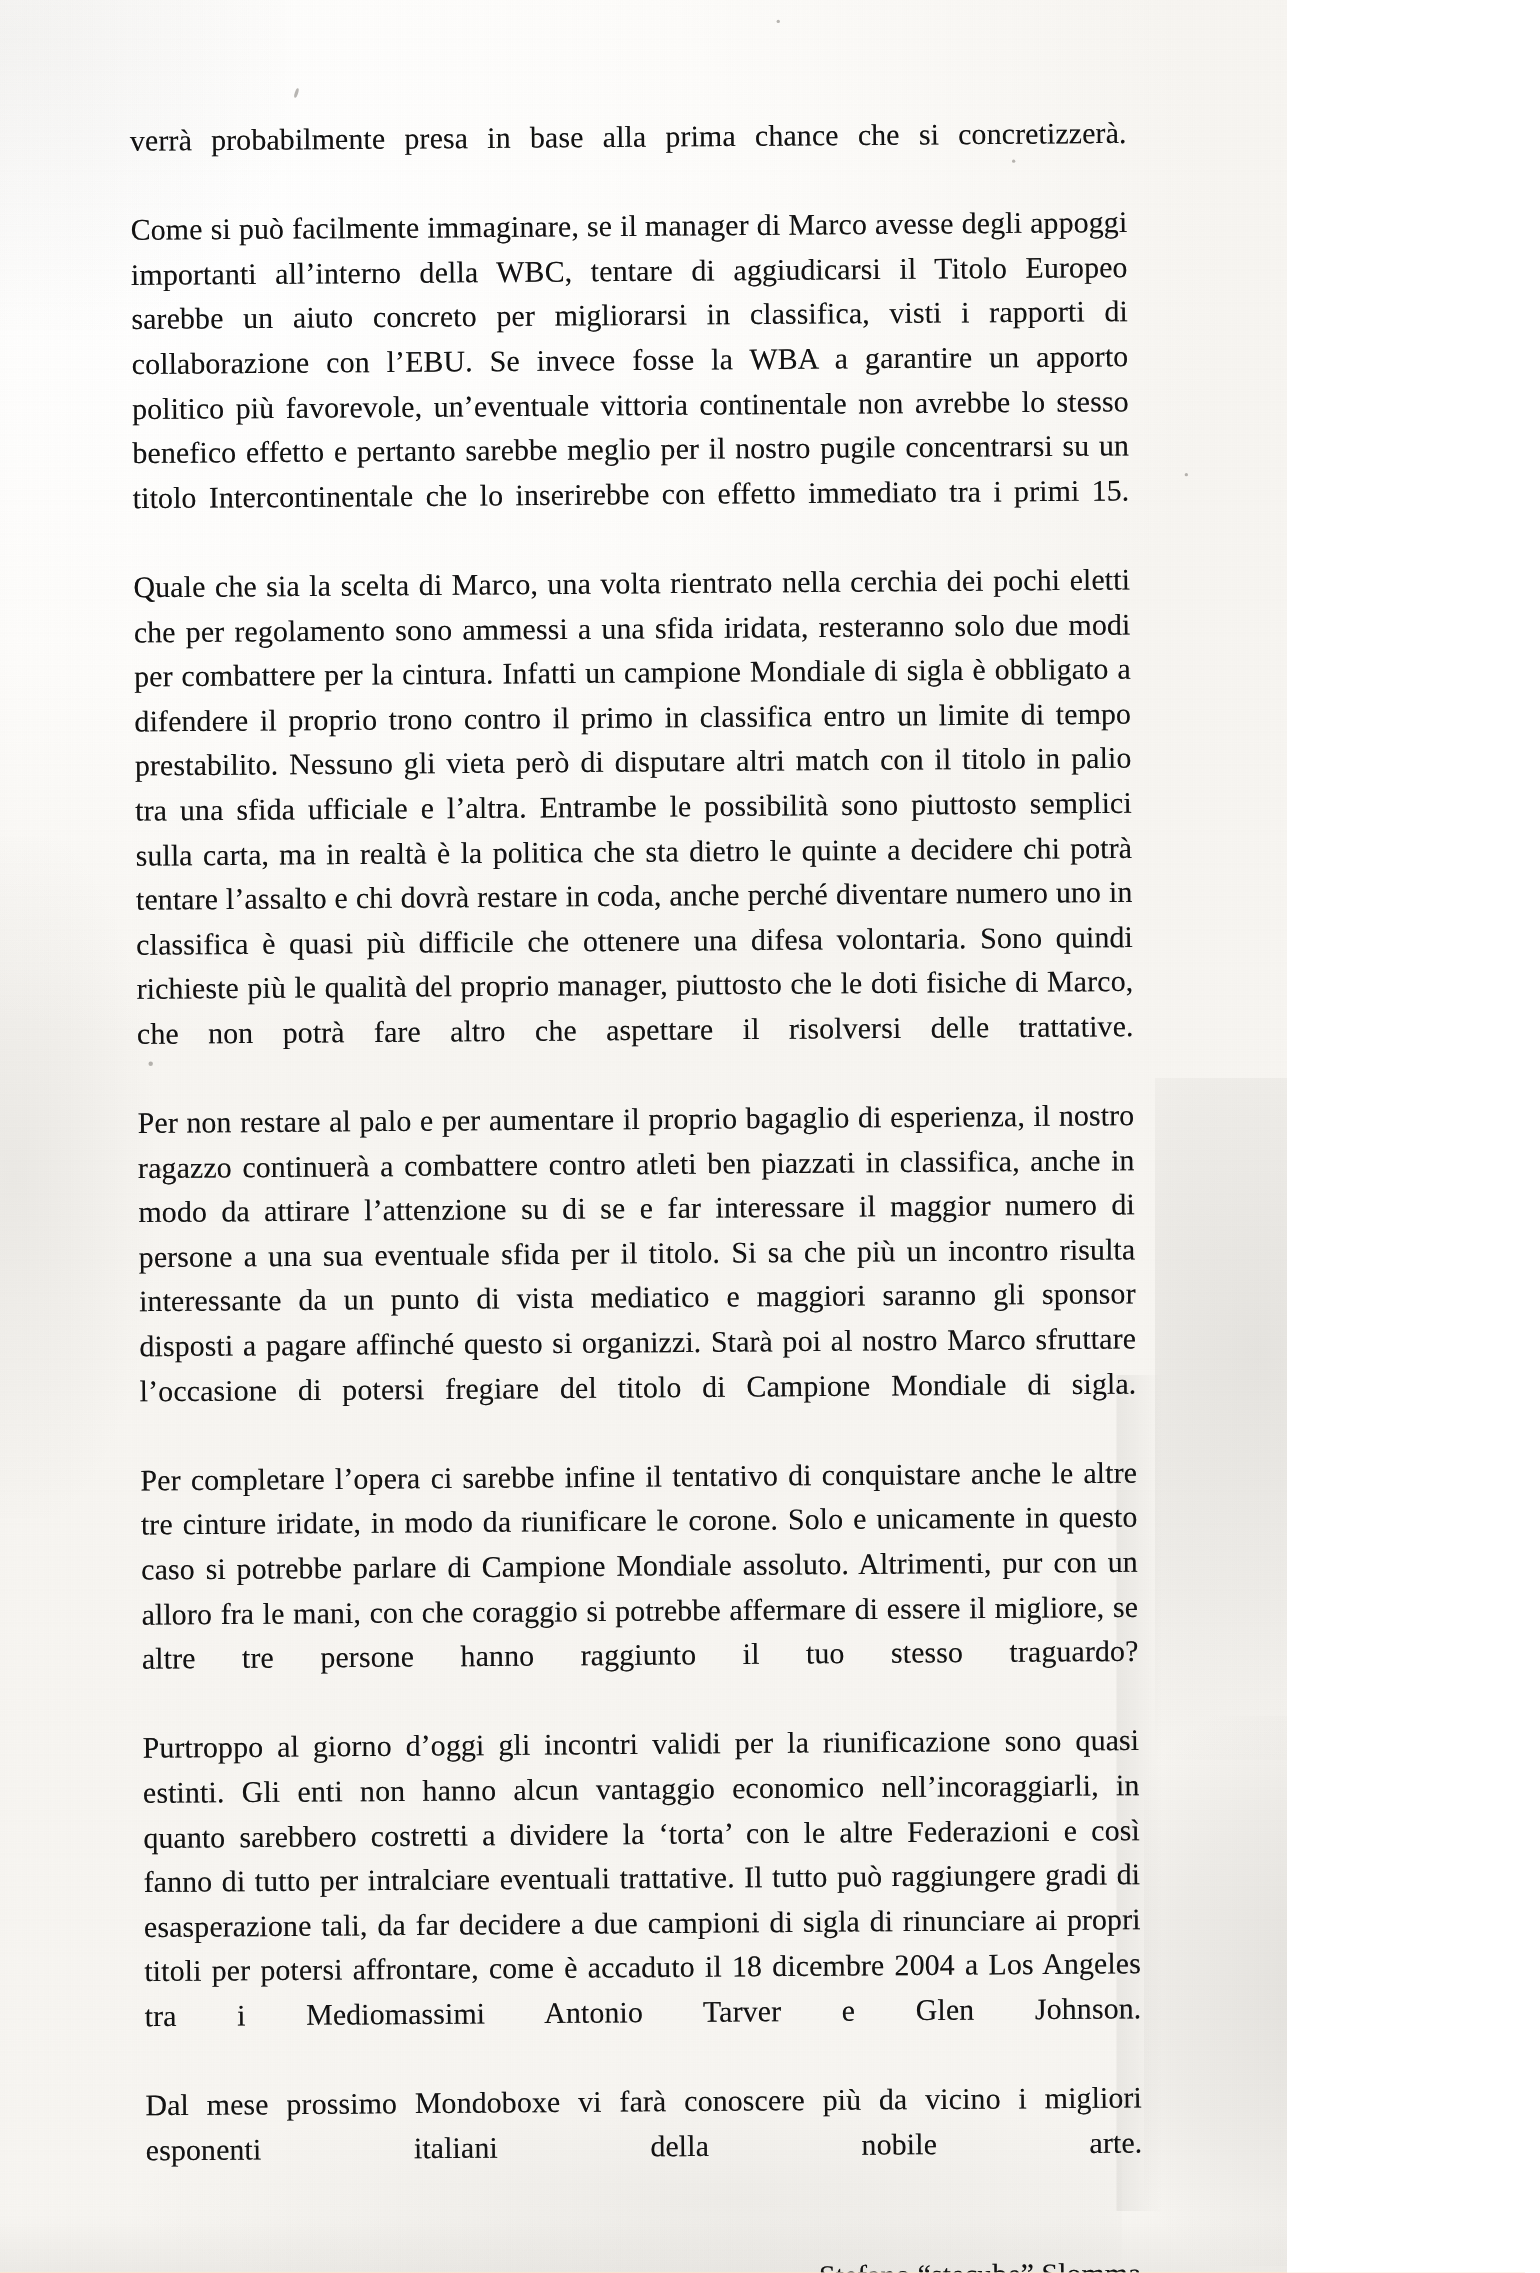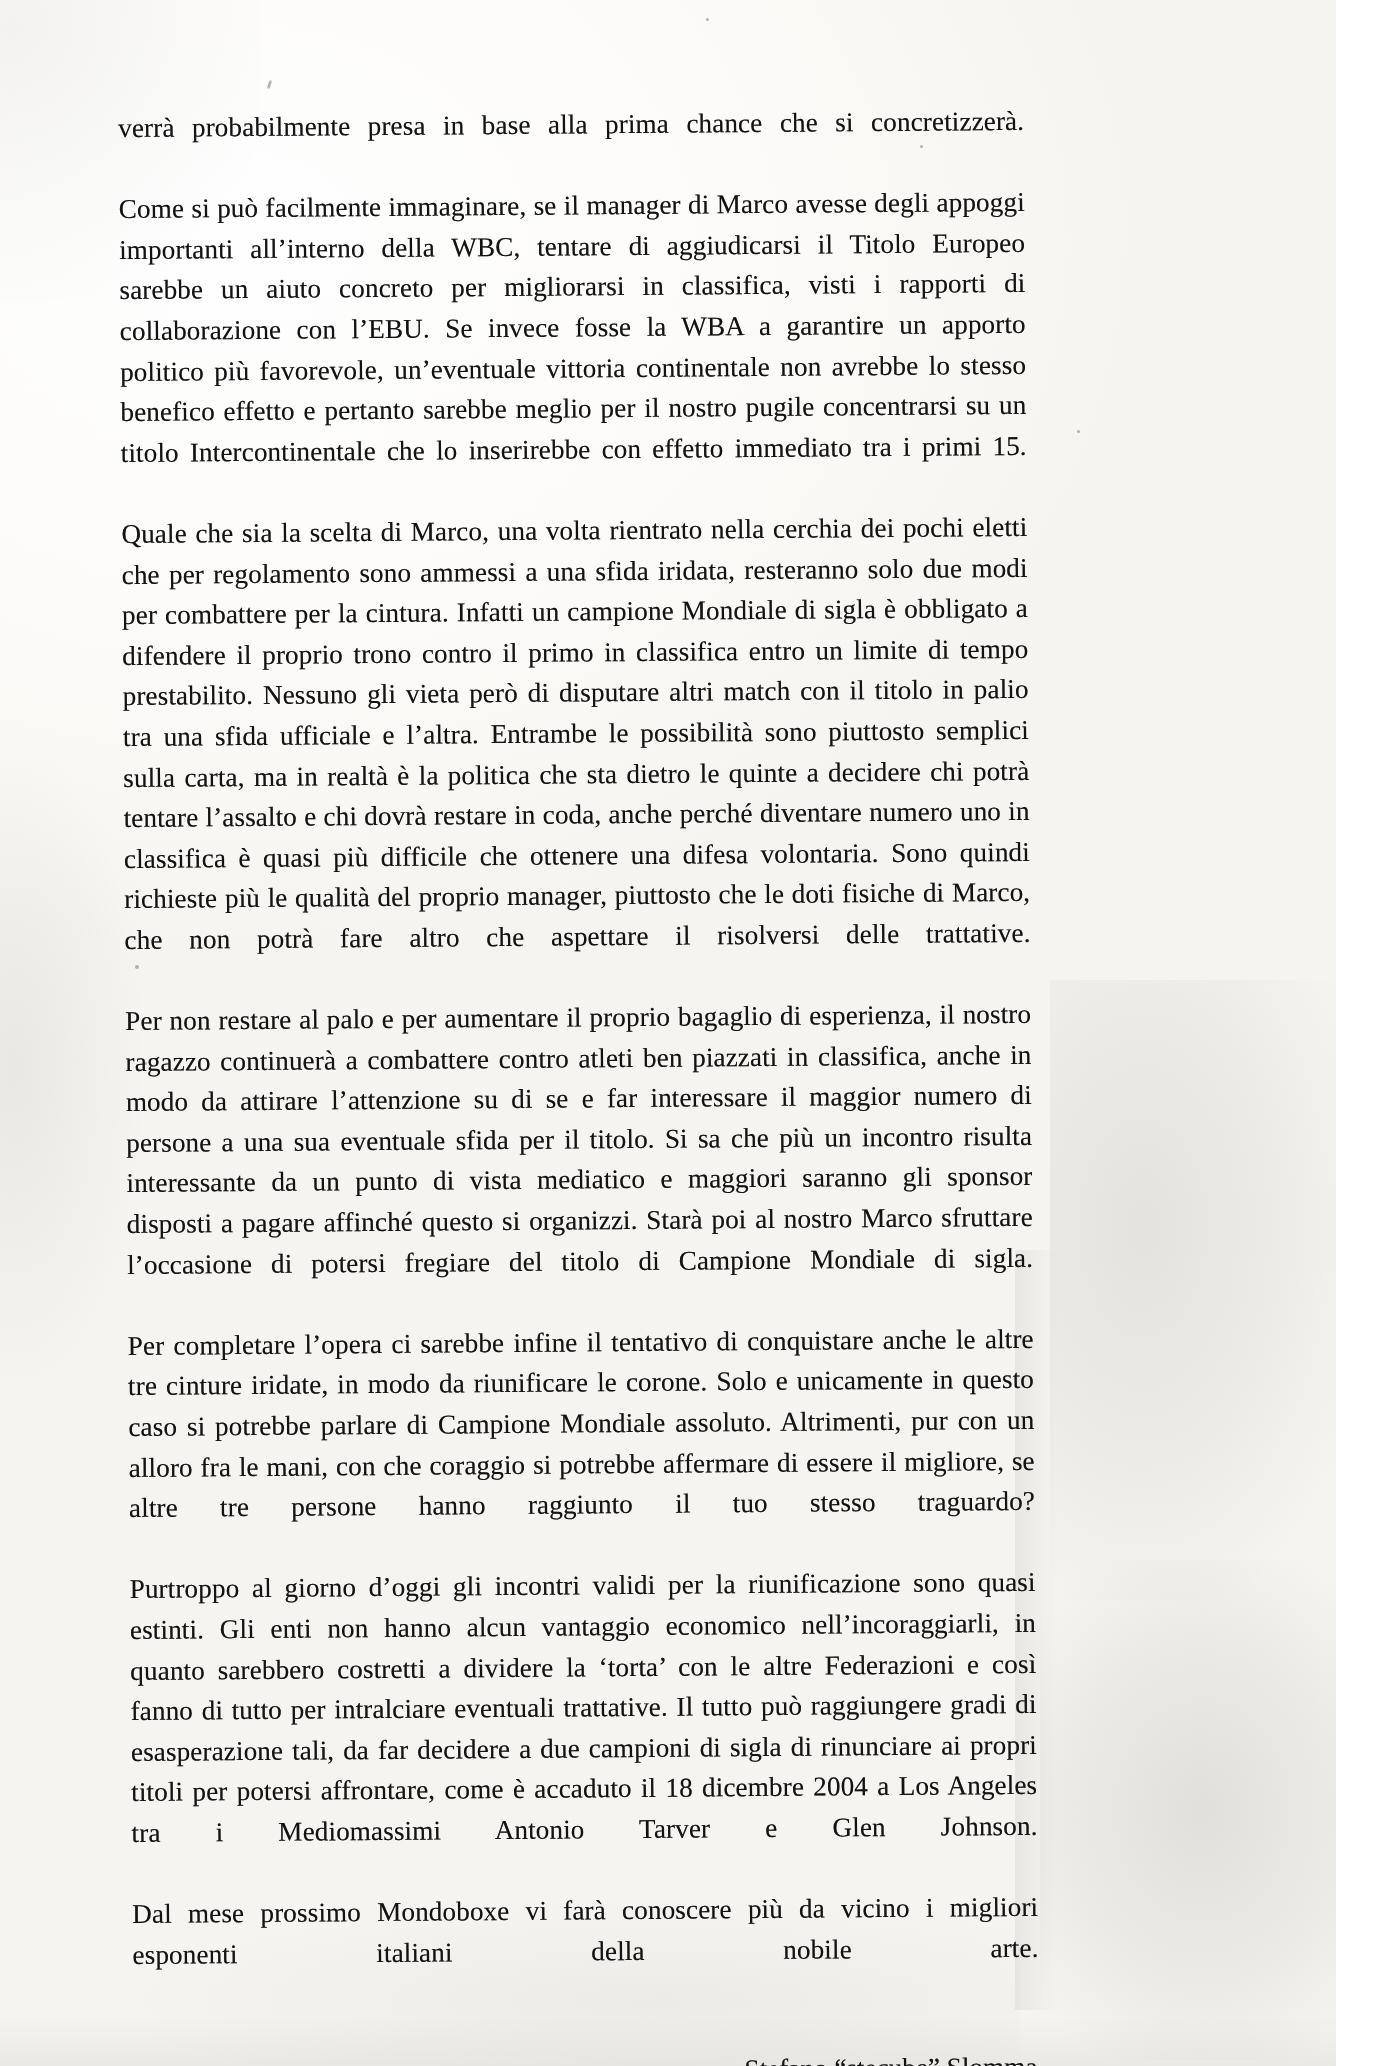--- a/index.html
+++ b/index.html
@@ -2,21 +2,21 @@
 <html><head>
 <meta charset="utf-8">
 <style>
   html, body {
     margin: 0;
     padding: 0;
     background: #ffffff;
   }
   .page {
     position: relative;
-    width: 1336px;
+    width: 1170px;
     height: 2066px;
     background: #fdba74;
     overflow: hidden;
     font-family: "Liberation Serif", "DejaVu Serif", serif;
   }
 
   
   .paper-base {
     position: absolute;
     inset: 0;

